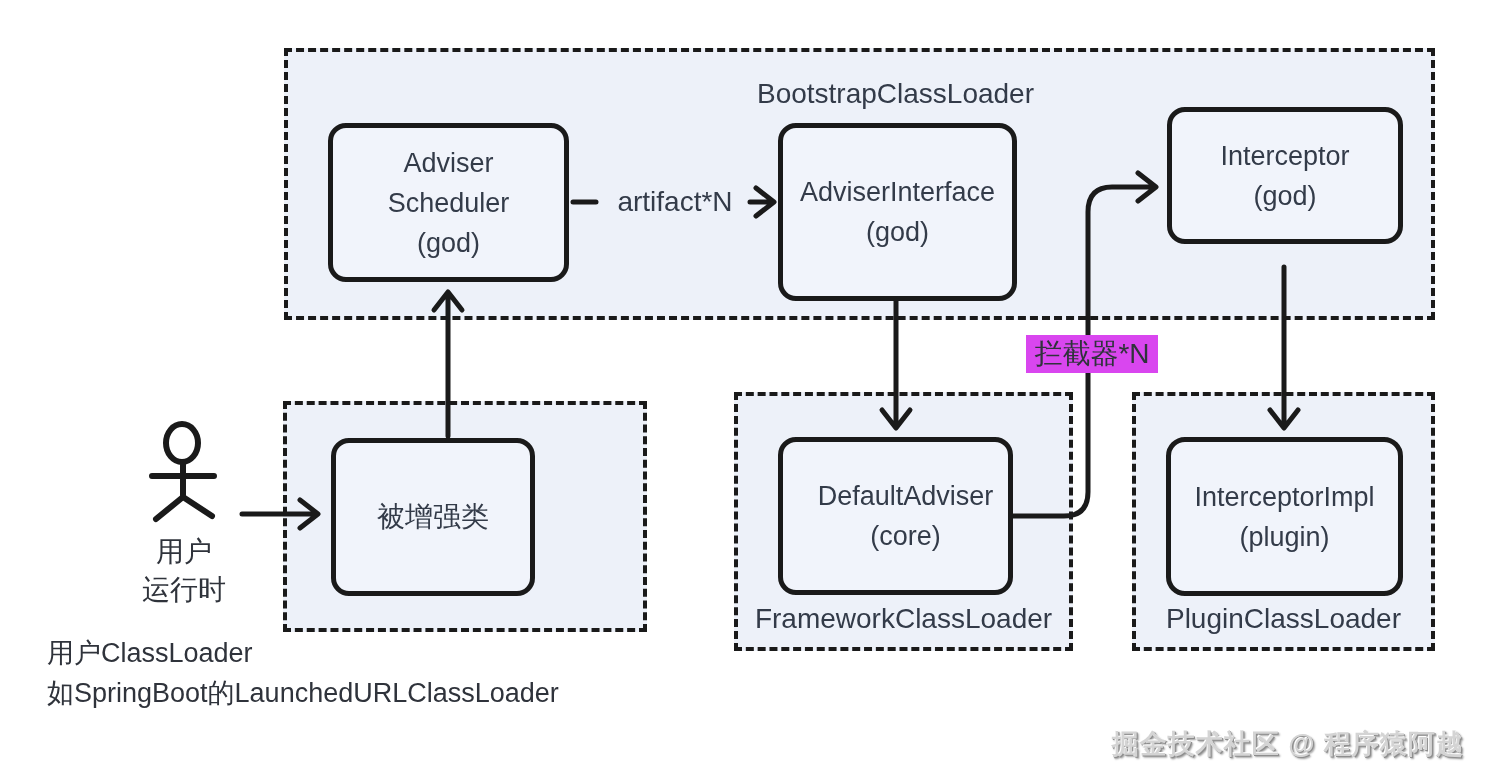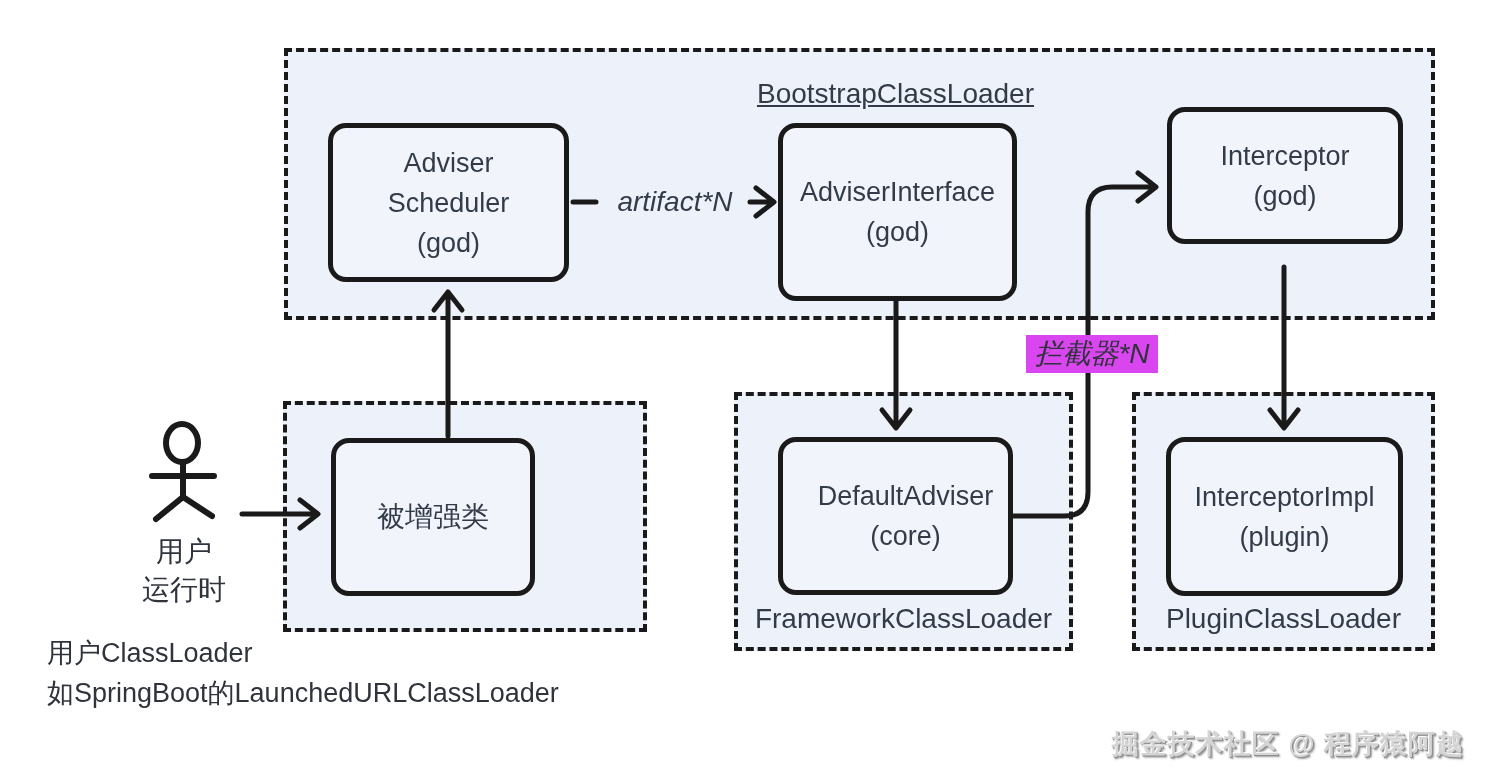--- a/index.html
+++ b/index.html
@@ -17,21 +17,21 @@
   }
   #c-bootstrap{ left:284px; top:48px;  width:1151px; height:272px; }
   #c-user     { left:283px; top:401px; width:364px;  height:231px; }
   #c-framework{ left:734px; top:392px; width:339px;  height:259px; }
   #c-plugin   { left:1132px;top:392px; width:303px;  height:259px; }
 
   .container-label{
     position:absolute; font-size:28px; color:var(--node-text,#333b49);
     white-space:nowrap;
   }
-  .bootstrap-label{ left:0; right:0; top:26px; text-align:center; padding-left:72px;text-decoration:underline; }
+  .bootstrap-label{ left:0; right:0; top:26px; text-align:center; padding-left:72px; }
   .bottom-label{ left:0; right:0; bottom:12px; text-align:center; }
 
   
   .overlay{ position:absolute; left:0; top:0; z-index:2; }
   .edge path, .edge ellipse{
     fill:none; stroke:var(--stroke,#1a1a1a);
     stroke-width:5; stroke-linecap:round; stroke-linejoin:round;
   }
   .person path, .person ellipse{ stroke-width:6; }
 
@@ -48,21 +48,21 @@
   #n-adviser-scheduler{ left:328px;  top:123px; width:241px; height:159px; }
   #n-adviser-interface{ left:778px;  top:123px; width:239px; height:178px; }
   #n-interceptor      { left:1167px; top:107px; width:236px; height:137px; }
   #n-enhanced         { left:331px;  top:438px; width:204px; height:158px; font-size:28px; }
   #n-default-adviser  { left:778px;  top:437px; width:235px; height:158px;padding-left:20px; }
   #n-interceptor-impl { left:1166px; top:437px; width:237px; height:159px;border-radius:19px; }
 
   
   .edge-label{
     position:absolute; z-index:3; font-size:28px; text-align:center;
-    color:var(--node-text,#333b49); white-space:nowrap;font-style:italic;
+    color:var(--node-text,#333b49); white-space:nowrap;
   }
   #l-artifact{ left:604px; top:186px; width:142px; }
   #l-interceptor-chain{ left:1026px; top:335px; width:132px; background:#d946ef; color:var(--cn-text,#2f333b); }
 
   
   .cn-label{
     position:absolute; z-index:3; font-size:28px; text-align:center;
     color:var(--cn-text,#2f333b); white-space:nowrap;
   }
   #l-actor-1{ left:114px; top:533px; width:140px; }

